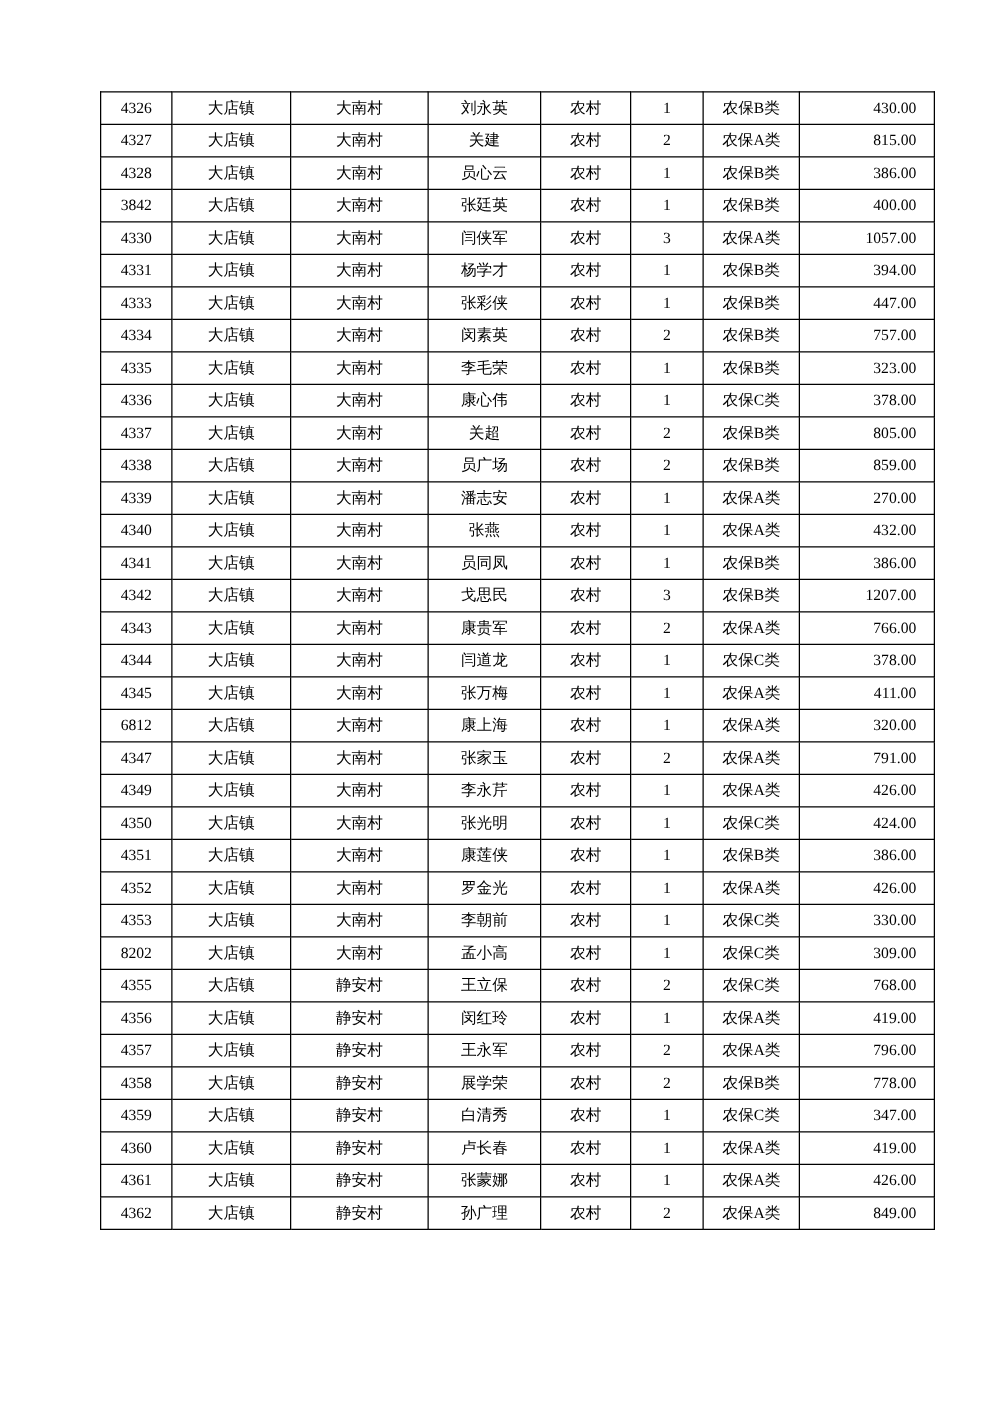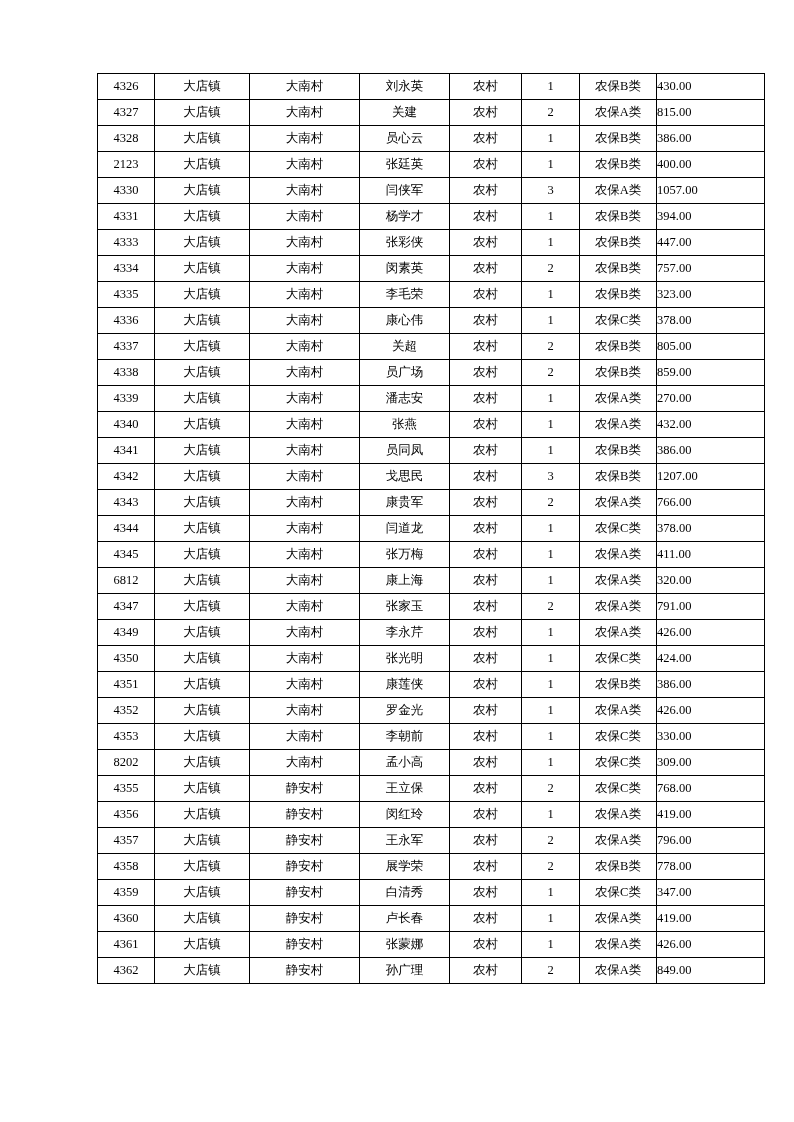--- a/index.html
+++ b/index.html
@@ -9,42 +9,42 @@
   }
   body {
     width: 794px;
     height: 1122px;
     position: relative;
     font-family: "Liberation Serif", "DejaVu Serif", serif;
     color: #000000;
   }
   .sheet {
     position: absolute;
-    left: 64px;
+    left: 47px;
     top: 73px;
     width: 667px;
     padding-left: 33px;
   }
   table.data-table {
     border-collapse: collapse;
     width: 100%;
     table-layout: fixed;
   }
   table.data-table td {
     border: 1px solid #000000;
     height: 25px;
     padding: 0;
     font-size: 12.5px;
     text-align: center;
     vertical-align: middle;
     overflow: hidden;
     white-space: nowrap;
   }
   table.data-table td.col7 {
-    text-align: left;
+    text-align: right;
     padding-right: 14px;
     margin-top: 35px;
   }
   col.c0 { width: 57px; }
   col.c1 { width: 95px; }
   col.c2 { width: 110px; }
   col.c3 { width: 90px; }
   col.c4 { width: 72px; }
   col.c5 { width: 58px; }
   col.c6 { width: 77px; }
@@ -90,21 +90,21 @@
           <td class="col0">4328</td>
           <td class="col1">大店镇</td>
           <td class="col2">大南村</td>
           <td class="col3">员心云</td>
           <td class="col4">农村</td>
           <td class="col5">1</td>
           <td class="col6">农保B类</td>
           <td class="col7">386.00</td>
         </tr>
         <tr>
-          <td class="col0">2123</td>
+          <td class="col0">3842</td>
           <td class="col1">大店镇</td>
           <td class="col2">大南村</td>
           <td class="col3">张廷英</td>
           <td class="col4">农村</td>
           <td class="col5">1</td>
           <td class="col6">农保B类</td>
           <td class="col7">400.00</td>
         </tr>
         <tr>
           <td class="col0">4330</td>

